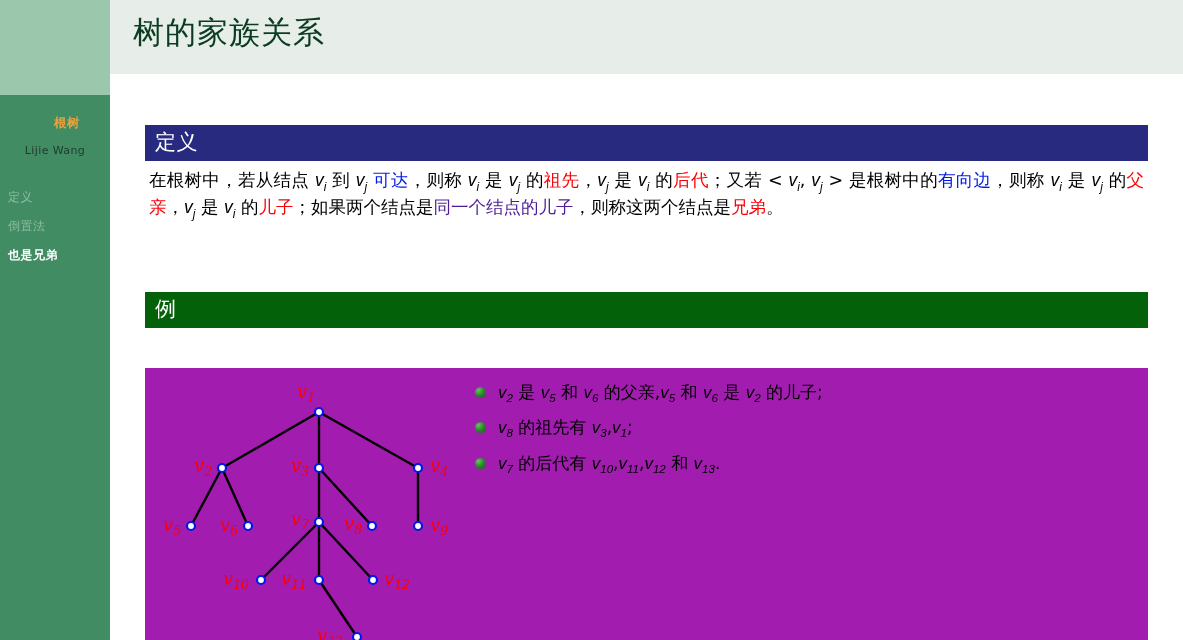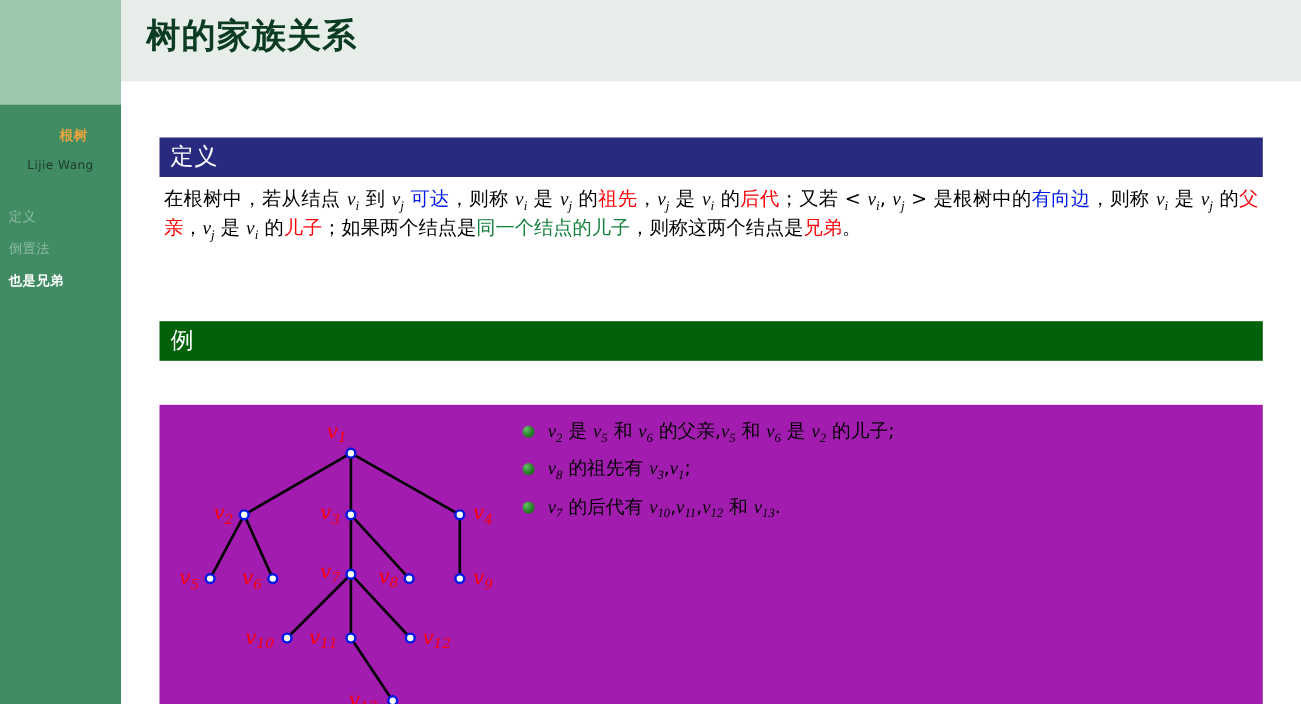--- a/index.html
+++ b/index.html
@@ -56,21 +56,20 @@
   .sb-item.active {
     color: #ffffff;
     font-weight: bold;
   }
 
   
   .header {
     position: absolute; left: 110px; top: 0;
     width: 1073px; height: 74px;
     background: #e7eee9;
-    font-weight: bold;
   }
   .header-title {
     position: absolute; left: 23px; top: 12px;
     font-size: 31px;
     color: #0b3b20;
     letter-spacing: 1px;
     white-space: nowrap;
   }
 
   
@@ -93,25 +92,25 @@
     letter-spacing: 0.5px;
   }
   .block-def .bbody {
     background: #ffffff;
     color: #000000;
     font-size: 17.5px;
     line-height: 1.42;
     padding: 7px 4px 6px 4px;
     text-align: justify;
   }
-  .vv { font-family: Liberation Serif, serif; font-style: italic; }
+  .vv { font-family: Liberation Sans, sans-serif; font-style: italic; }
   .vv sub { font-style: italic; font-size: 0.68em; }
   .cblue { color: #0018e8; }
   .cred  { color: #fb0006; }
-  .cpurp { color: #15803d; }
+  .cpurp { color: #4c1d95; }
 
   
   .block-ex {
     position: absolute; left: 35px; top: 197px;
     width: 1003px;
   }
   .block-ex .bhead {
     background: #036109;
     color: #ffffff;
     font-size: 21px;

